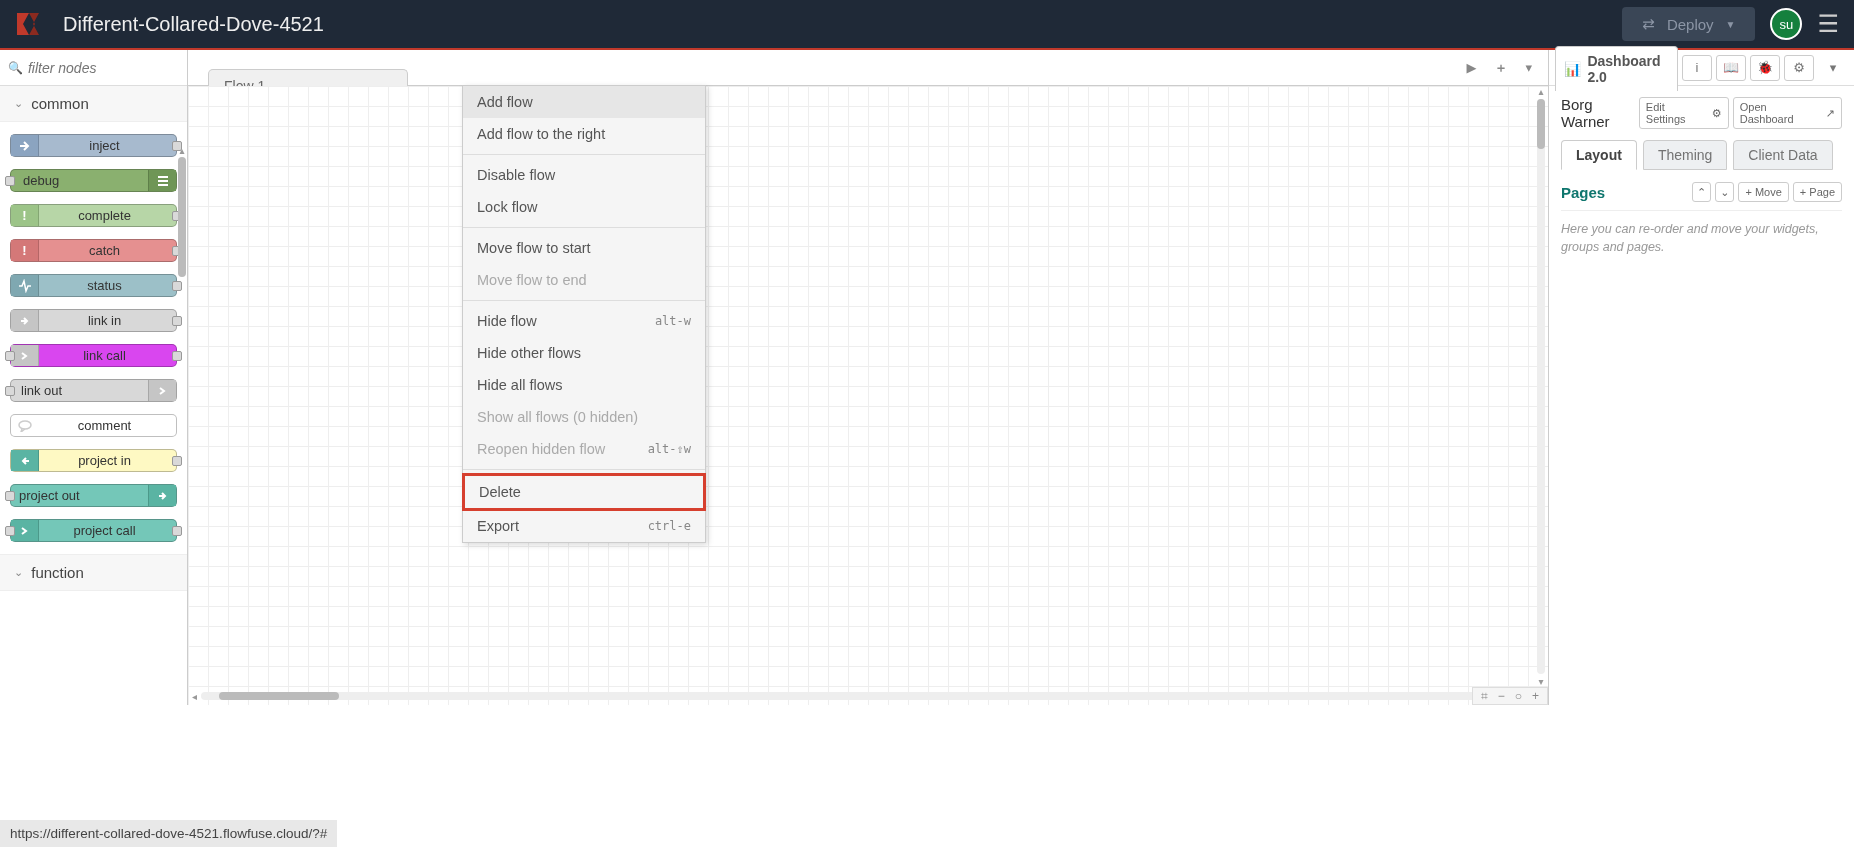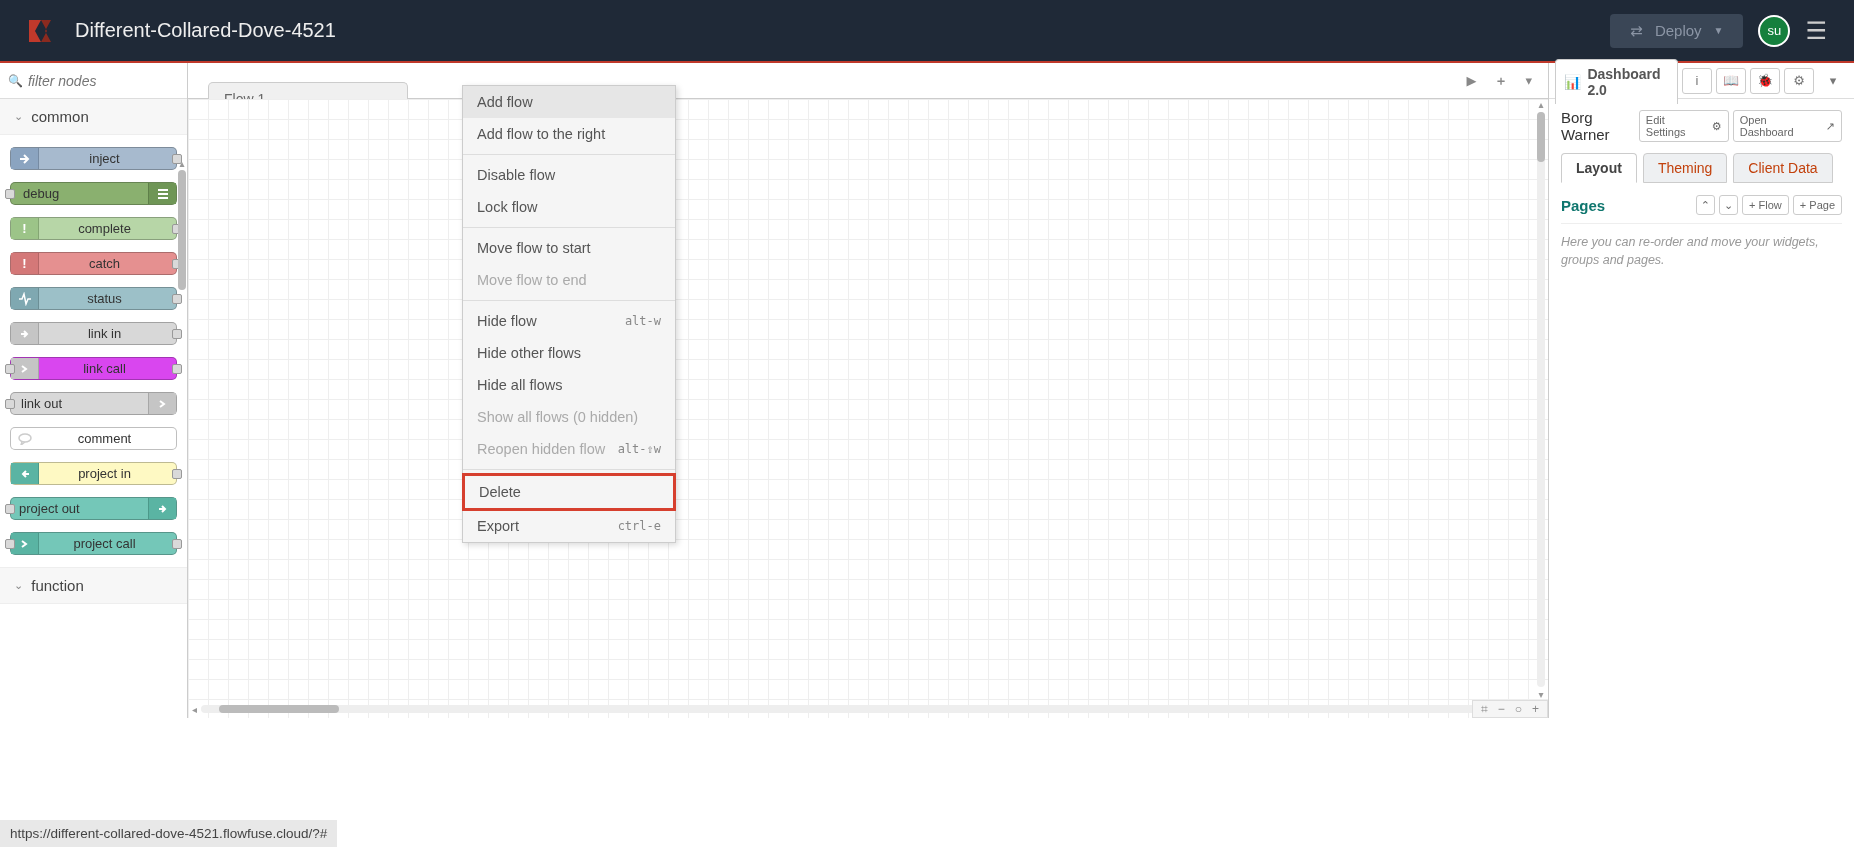--- a/index.html
+++ b/index.html
@@ -1,19 +1,19 @@
 <!DOCTYPE html>
 <html><head>
 <meta charset="utf-8">
 <style>
 * { box-sizing: border-box; margin: 0; padding: 0; }
 body { font-family: -apple-system, BlinkMacSystemFont, "Segoe UI", Helvetica, Arial, sans-serif; font-size: 14px; color: #555; overflow: hidden; width: 1854px; height: 847px; background: #fff; }
 
 
-.header { height: 63px; background: #1f2937; display: flex; align-items: center; padding: 0 27px; border-bottom: 2px solid #c0392b; }
+.header { height: 50px; background: #1f2937; display: flex; align-items: center; padding: 0 15px; border-bottom: 2px solid #c0392b; }
 .logo { width: 28px; height: 28px; margin-right: 20px; display:flex; align-items:center; }
 .app-title { color: #eee; font-size: 20px; font-weight: 400; flex: 1; }
 .deploy-btn { background: #3a4656; color: #8b95a5; padding: 8px 20px; border-radius: 4px; display: flex; align-items: center; gap: 12px; font-size: 15px; margin-right: 15px; }
 .deploy-btn .caret { font-size: 10px; }
 .avatar { width: 32px; height: 32px; border-radius: 50%; background: #15803d; color: #fff; display: flex; align-items: center; justify-content: center; font-size: 13px; border: 2px solid #fff; margin-right: 15px; }
 .hamburger { color: #ccc; font-size: 24px; cursor: pointer; }
 
 
 .main { display: flex; height: 655px; }
 
@@ -44,39 +44,39 @@
 .tab-actions span { padding: 4px 6px; cursor: pointer; font-size: 13px; }
 .canvas { flex: 1; background-color: #fff; background-image: linear-gradient(#eee 1px, transparent 1px), linear-gradient(90deg, #eee 1px, transparent 1px); background-size: 20px 20px; position: relative; }
 .ws-scroll-v { position:absolute; right:0; top:36px; bottom:18px; width:14px; display:flex; flex-direction:column; align-items:center; color:#999; font-size:10px; }
 .ws-scroll-h { position:absolute; left:0; right:14px; bottom:0; height:18px; display:flex; align-items:center; color:#999; font-size:10px; }
 .ws-scroll-h .track { flex:1; height:8px; background:#eee; margin:0 4px; border-radius:4px; position:relative; }
 .ws-scroll-h .thumb { width:120px; height:8px; background:#bbb; border-radius:4px; position:absolute; left:18px; }
 .footer-tools { position:absolute; right:0; bottom:0; height:18px; display:flex; align-items:center; gap:2px; color:#888; font-size:12px; padding:0 4px; background:#f5f5f5; border:1px solid #ddd; }
 .footer-tools span { padding: 0 4px; cursor:pointer; }
 
 
-.ctx-menu { position: absolute; left: 462px; top: 85px; width: 214px; background: #f5f5f5; border: 1px solid #ccc; box-shadow: 2px 2px 6px rgba(0,0,0,0.15); z-index: 100; }
+.ctx-menu { position: absolute; left: 462px; top: 85px; width: 244px; background: #f5f5f5; border: 1px solid #ccc; box-shadow: 2px 2px 6px rgba(0,0,0,0.15); z-index: 100; }
 .ctx-item { padding: 8px 14px; font-size: 14.5px; color: #555; cursor: pointer; display: flex; justify-content: space-between; align-items: center; }
 .ctx-item.hover { background: #e6e6e6; }
 .ctx-item.disabled { color: #aaa; cursor: default; }
 .ctx-item.highlighted { border: 3px solid #d63f2e; margin: -1px; }
 .ctx-sep { height: 1px; background: #ddd; margin: 4px 0; }
 .ctx-shortcut { font-family: monospace; font-size: 12px; color: #888; }
 
 
 .rsidebar { width: 306px; border-left: 1px solid #ccc; display: flex; flex-direction: column; }
 .rside-top { height: 36px; display: flex; align-items: center; border-bottom: 1px solid #ddd; padding: 0 6px; gap: 4px; }
 .rside-main-tab { flex: 1; border: 1px solid #ccc; border-bottom: none; border-radius: 4px 4px 0 0; padding: 6px 8px; font-size: 14px; font-weight: 600; color: #555; display:flex; align-items:center; gap:6px; background:#fff; position:relative; top:1px; }
 .rside-icon-btn { width: 30px; height: 26px; border: 1px solid #ccc; border-radius: 3px; display: flex; align-items: center; justify-content: center; color: #777; font-size: 13px; cursor: pointer; }
 .rside-body { padding: 10px 12px; }
 .rside-header-row { display: flex; align-items: center; justify-content: space-between; margin-bottom: 10px; }
 .rside-header-row .title { font-size: 15px; color: #333; }
 .small-btn { font-size: 11px; padding: 3px 6px; border: 1px solid #ccc; border-radius: 3px; color: #666; background: #fff; cursor: pointer; display:inline-flex; align-items:center; gap:12px; }
 .rside-tabs { display: flex; gap: 6px; margin-bottom: 12px; }
-.rside-tab { padding: 6px 14px; border: 1px solid #ccc; border-radius: 4px 4px 0 0; font-size: 14px; color: #c2410c; cursor: pointer; background: #eef0f2; }
+.rside-tab { padding: 6px 14px; border: 1px solid #ccc; border-radius: 4px 4px 0 0; font-size: 14px; color: #737373; cursor: pointer; background: #eef0f2; }
 .rside-tab.active { background: #fff; border-bottom-color: #fff; font-weight: 600; color: #444; }
 .pages-row { display: flex; align-items: center; justify-content: space-between; margin-bottom: 8px; }
 .pages-row .label { font-weight: 600; font-size: 15px; color: #0f766e; }
 .pages-row .btns { display: flex; gap: 4px; }
 .hint { font-size: 12.5px; color: #999; font-style: italic; line-height: 1.4; border-top:1px solid #eee; padding-top:10px; }
 
 
 .status-bar { position: absolute; left: 0; bottom: 0; padding: 6px 10px; font-size: 13.5px; color: #444; background: #e8e8e8; }
 </style>
 </head>
@@ -290,21 +290,21 @@
       <div class="rside-tabs">
         <div class="rside-tab active">Layout</div>
         <div class="rside-tab">Theming</div>
         <div class="rside-tab">Client Data</div>
       </div>
       <div class="pages-row">
         <div class="label">Pages</div>
         <div class="btns">
           <div class="small-btn" style="padding:2px 4px">⌃</div>
           <div class="small-btn" style="padding:2px 4px">⌄</div>
-          <div class="small-btn">+ Flow</div>
+          <div class="small-btn">+ Move</div>
           <div class="small-btn">+ Page</div>
         </div>
       </div>
       <div class="hint">Here you can re-order and move your widgets, groups and pages.</div>
     </div>
   </div>
 
 </div>
 
 <div class="ctx-menu">

